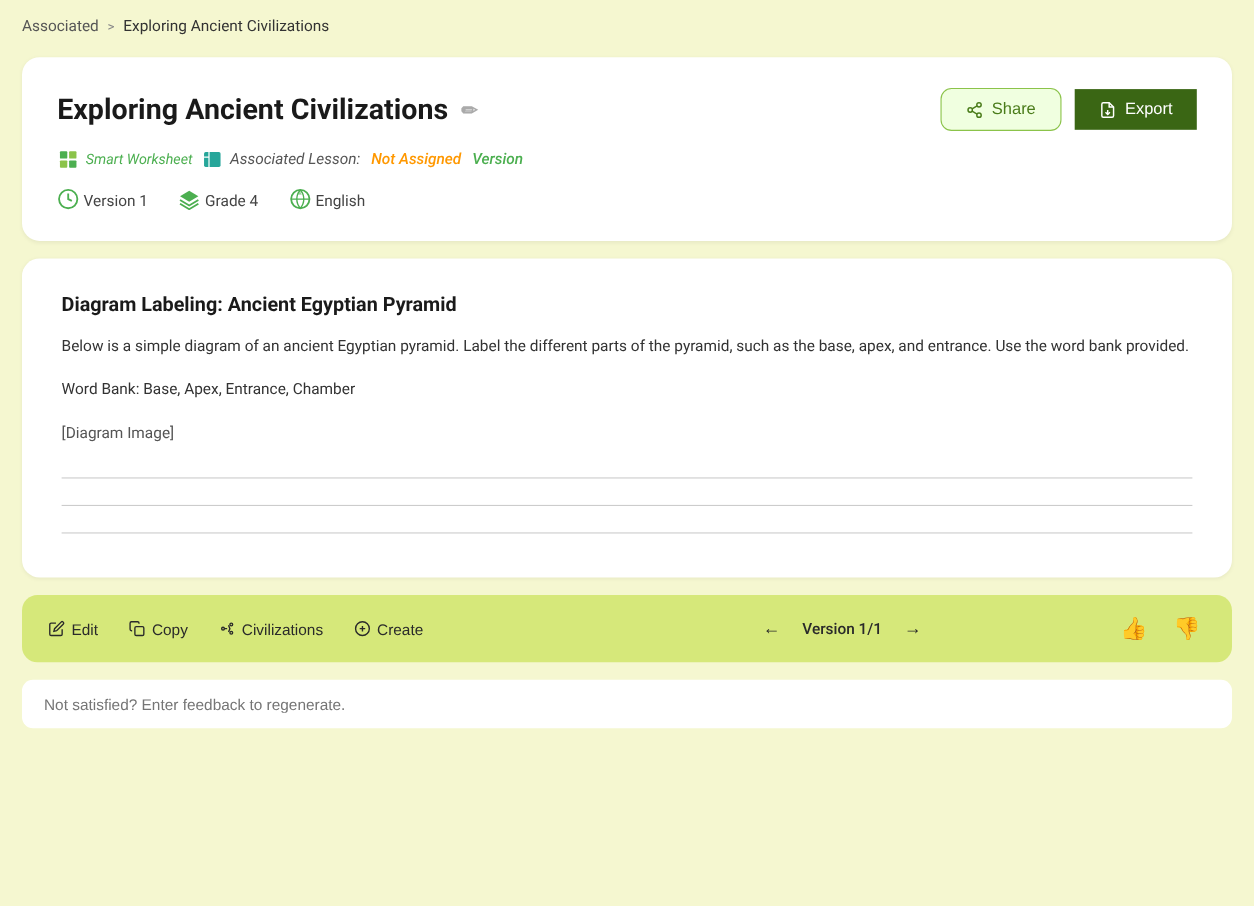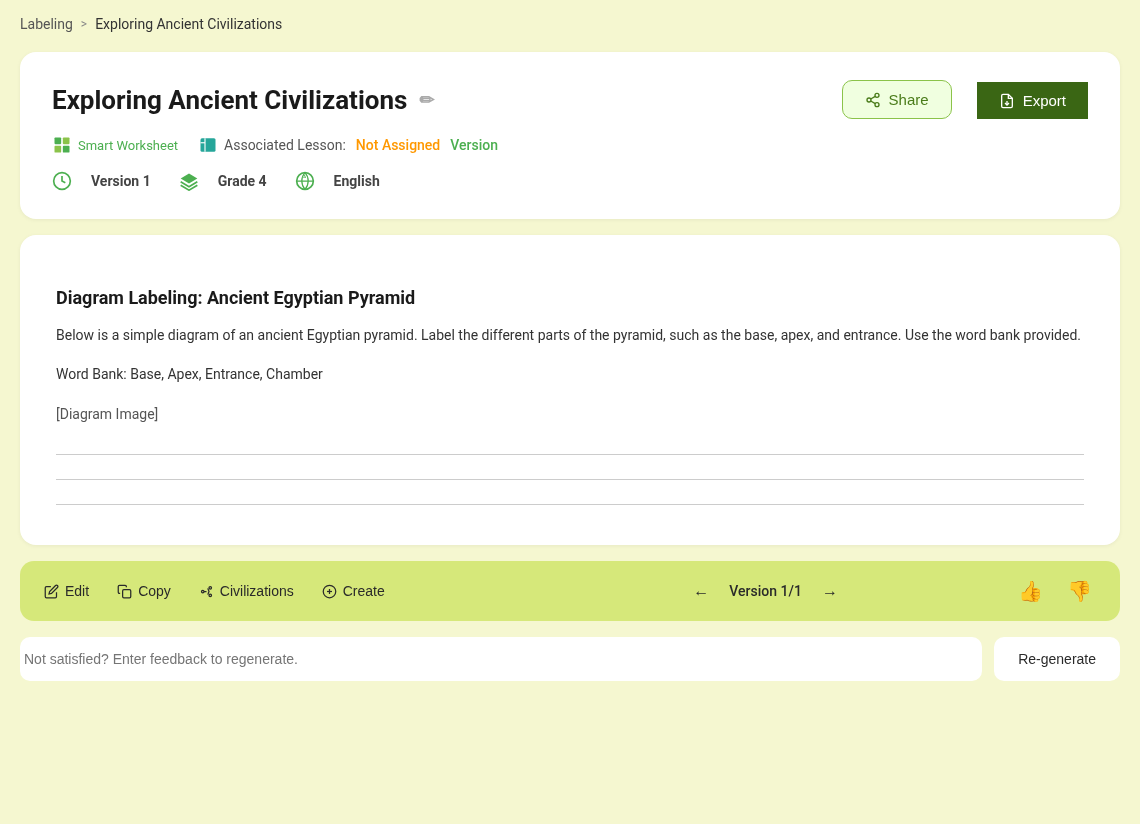--- a/index.html
+++ b/index.html
@@ -62,22 +62,22 @@
       align-items: center;
       gap: 12px;
     }
     .edit-icon {
       color: #aaa;
       font-size: 18px;
       cursor: pointer;
     }
     .header-actions {
       display: flex;
-      gap: 25px;
-      align-items: flex-end;
+      gap: 12px;
+      align-items: center;
     }
     .btn-share {
       display: flex;
       align-items: center;
       gap: 8px;
       padding: 10px 22px;
       border-radius: 10px;
       border: 1.5px solid #8bc34a;
       background: #f0ffe0;
       color: #4a7c1a;
@@ -95,22 +95,23 @@
       background: #3a6614;
       color: #fff;
       font-size: 15px;
       font-weight: 500;
       cursor: pointer;
     }
 
     .meta-row {
       display: flex;
       align-items: center;
-      gap: 20px;
-      font-size: 14px;
+      gap: 8px;
+      font-size: 14px;
+      font-style: italic;
     }
     .meta-item {
       display: flex;
       align-items: center;
       gap: 6px;
       color: #333;
     }
     .meta-icon {
       width: 20px;
       height: 20px;
@@ -125,35 +126,33 @@
 
     .version-row {
       display: flex;
       align-items: center;
       gap: 28px;
       font-size: 14px;
       color: #444;
     }
     .version-item {
       display: flex;
-      align-items: center;
-      gap: 19px;
-      font-weight: bold;
+      align-items: flex-end;
+      gap: 4px;
     }
 
     
     .content-card {
       padding: 32px 36px 40px;
     }
     .question-title {
       font-size: 18px;
       font-weight: 700;
       color: #1a1a1a;
       margin-bottom: 16px;
-      margin-top: 20px;
     }
     .question-body {
       font-size: 14px;
       color: #333;
       line-height: 1.6;
       margin-bottom: 20px;
     }
     .word-bank {
       font-size: 14px;
       color: #333;
@@ -242,21 +241,21 @@
     
     .feedback-bar {
       display: flex;
       align-items: center;
       gap: 12px;
     }
     .feedback-input-wrap {
       flex: 1;
       background: #fff;
       border-radius: 10px;
-      padding: 14px 4px;
+      padding: 14px 20px;
       display: flex;
       align-items: flex-end;
     }
     .feedback-input {
       background: transparent;
       border: none;
       outline: none;
       font-size: 14px;
       color: #999;
       width: 100%;
@@ -273,21 +272,21 @@
       white-space: nowrap;
     }
 
     
     svg { display: inline-block; vertical-align: middle; }
   </style>
 </head>
 <body>
 
 <div class="breadcrumb">
-  <a class="breadcrumb-link">Labeling</a>
+  <a class="breadcrumb-link">Associated</a>
   <span class="breadcrumb-separator">&gt;</span>
   <span class="breadcrumb-current">Exploring Ancient Civilizations</span>
 </div>
 
 <div class="card header-card">
   <div class="header-top">
     <div class="worksheet-title">
       <span>Exploring Ancient Civilizations</span>
       <span class="edit-icon">✏</span>
     </div>
@@ -427,14 +426,13 @@
   <div class="toolbar-right">
     <button class="feedback-btn">👍</button>
     <button class="feedback-btn">👎</button>
   </div>
 </div>
 
 <div class="feedback-bar">
   <div class="feedback-input-wrap">
     <input class="feedback-input" type="text" placeholder="Not satisfied? Enter feedback to regenerate." style="">
   </div>
-  <button class="btn-regenerate">Re-generate</button>
 </div>
 
 </body></html>

